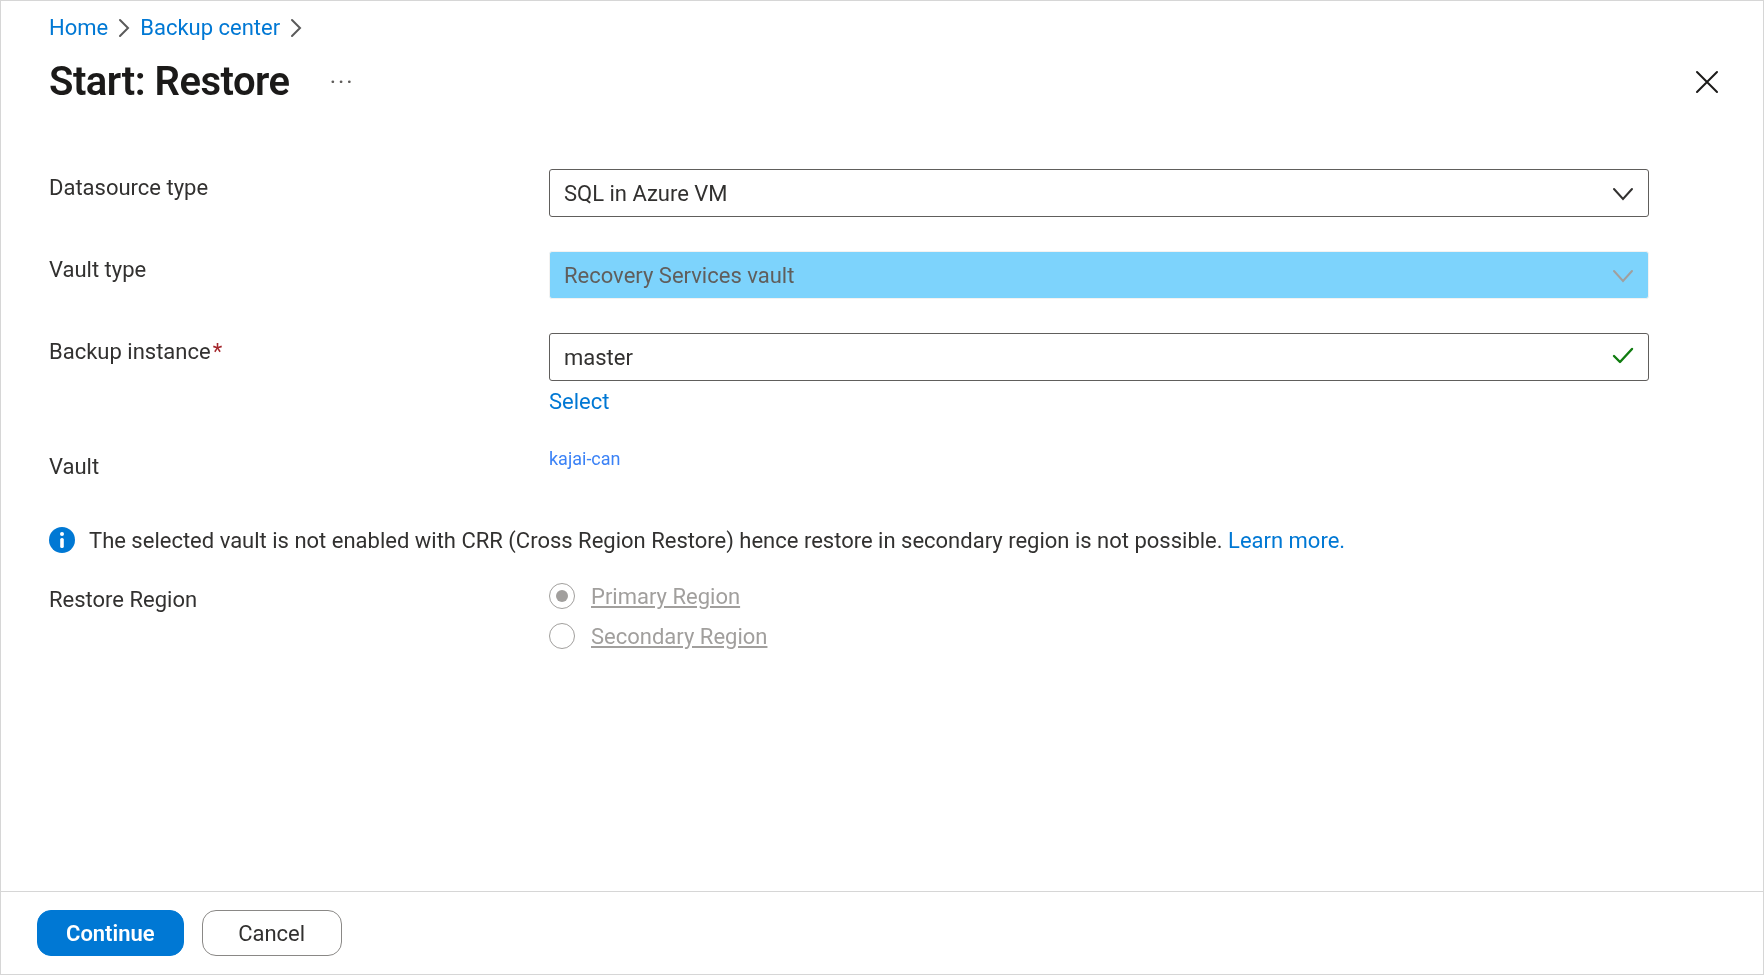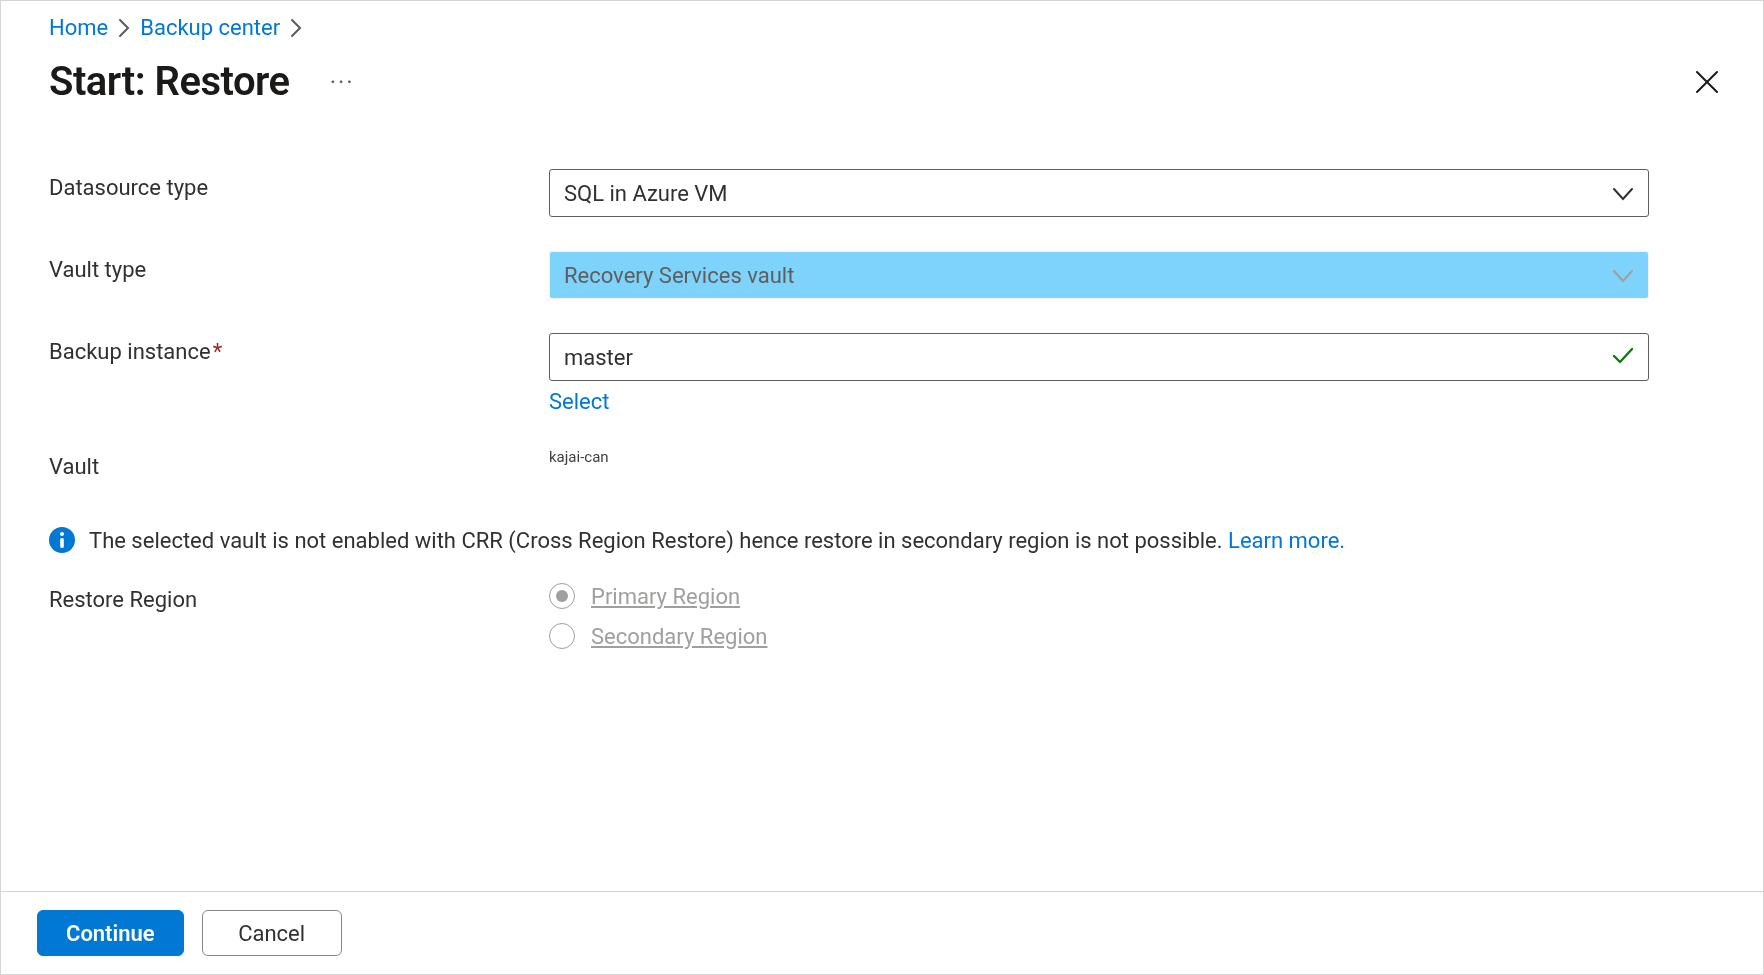--- a/index.html
+++ b/index.html
@@ -122,22 +122,22 @@
     color: #107c10;
   }
   .link {
     color: #0078d4;
     font-size: 22px;
     margin-top: 8px;
     cursor: pointer;
     text-decoration: none;
   }
   .value-text {
-    font-size: 15px;
-    color: #404040;
+    font-size: 18px;
+    color: #3b82f6;
     padding-top: 0;
   }
 
   .info-banner {
     display: flex;
     align-items: center;
     gap: 14px;
     margin-top: 48px;
     margin-bottom: 28px;
     font-size: 22px;
@@ -191,21 +191,21 @@
     padding: 18px 36px;
     display: flex;
     gap: 18px;
     align-items: center;
   }
   .btn {
     height: 46px;
     min-width: 140px;
     padding: 0 28px;
     font-size: 22px;
-    border-radius: 6px;
+    border-radius: 14px;
     cursor: pointer;
     display: inline-flex;
     align-items: center;
     justify-content: center;
   }
   .btn-primary {
     background: #0078d4;
     color: #fff;
     border: 1px solid #0078d4;
     font-weight: 600;

